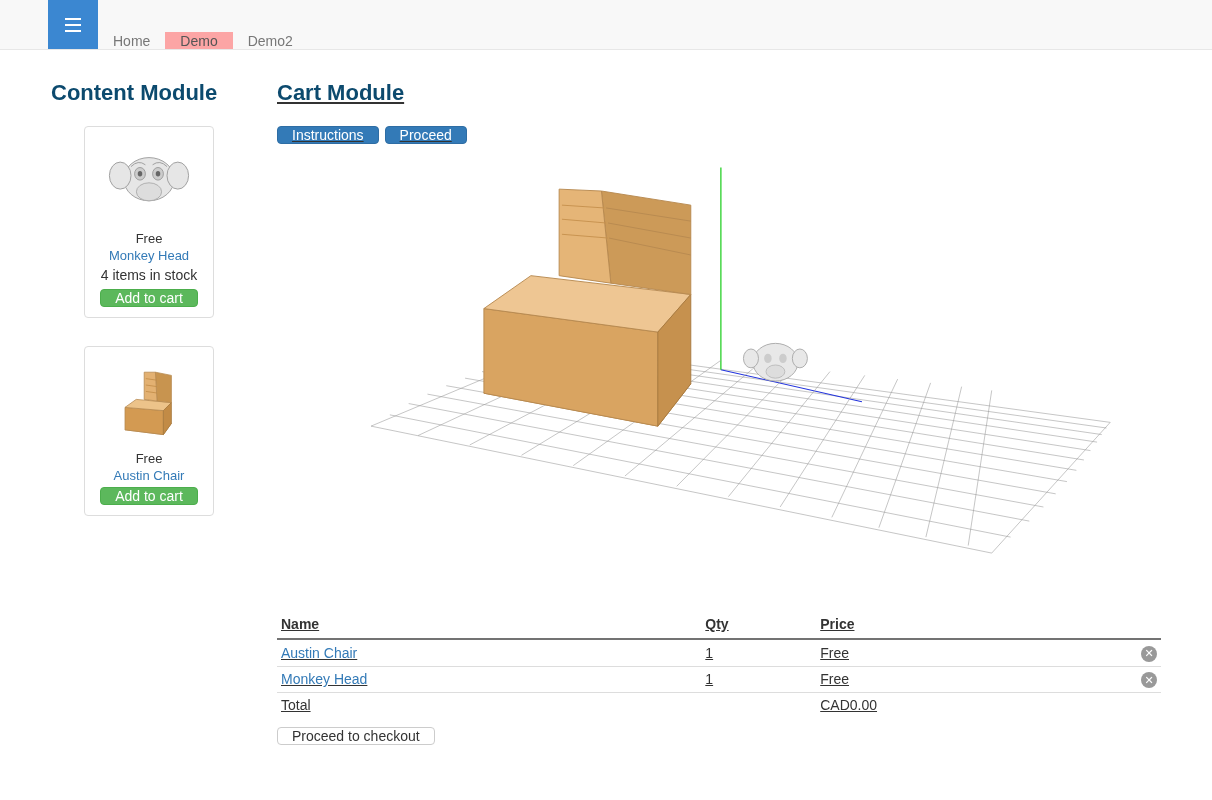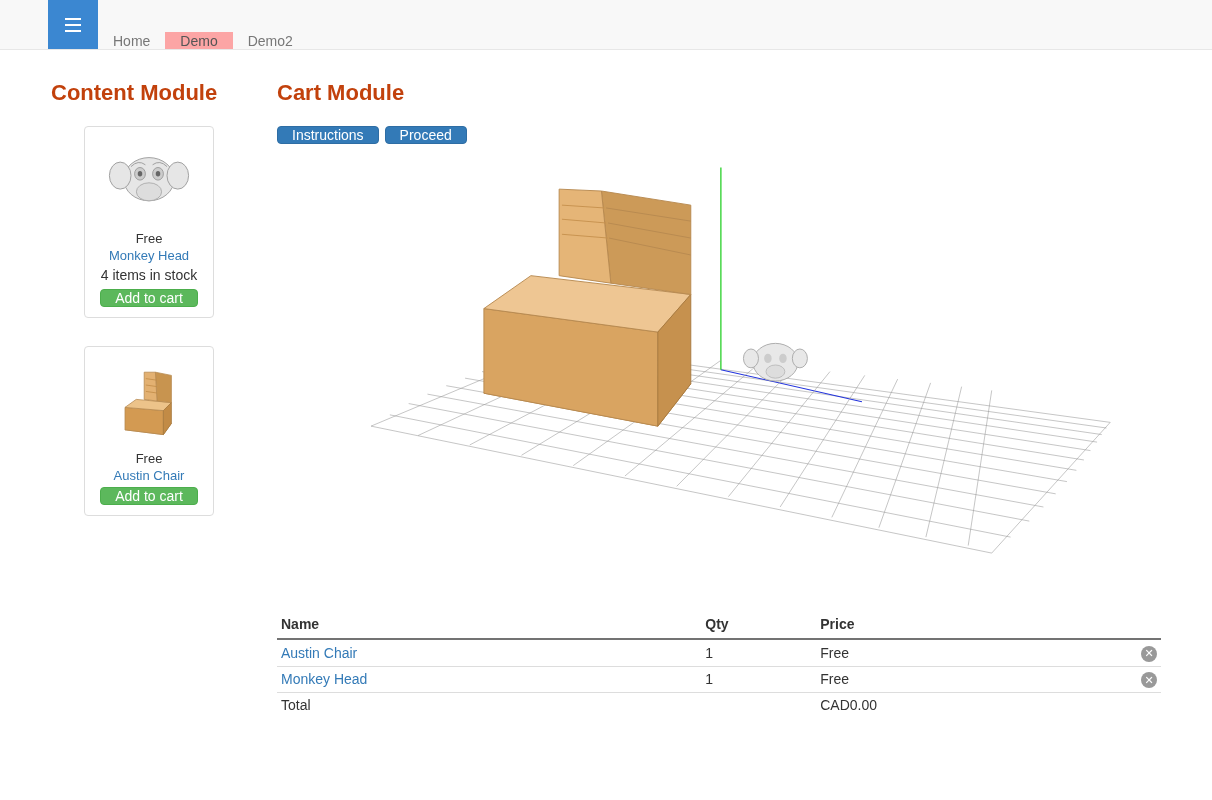--- a/index.html
+++ b/index.html
@@ -34,27 +34,27 @@
 .navbar .nav-item.active { background: #fca5a5; color: #555; }
 
 .container {
   max-width: 1140px;
   margin: 0 auto;
   padding: 30px 15px 40px;
   display: flex;
   gap: 30px;
 }
 .sidebar { width: 196px; flex-shrink: 0; }
-.main { flex: 1; }
+.main { flex: 1; text-decoration: underline; }
 
 h3.module-title {
   font-size: 22px;
   font-weight: 600;
   margin-bottom: 20px;
-  color: #c2410c;
+  color: #0c4a6e;
 }
 
 .product-card {
   border: 1px solid #ddd;
   border-radius: 4px;
   padding: 10px;
   text-align: center;
   margin-bottom: 28px;
   width: 130px;
   margin-left: auto;
@@ -254,14 +254,17 @@
         </tbody>
       <tbody>
         <tr>
           <td>Total</td>
           <td></td>
           <td>CAD0.00</td>
           <td></td>
         </tr>
       </tbody>
     </table>
+    <div class="checkout-wrap">
+      <button class="btn btn-default">Proceed to checkout</button>
+    </div>
   </div>
 </div>
 
 </body></html>

